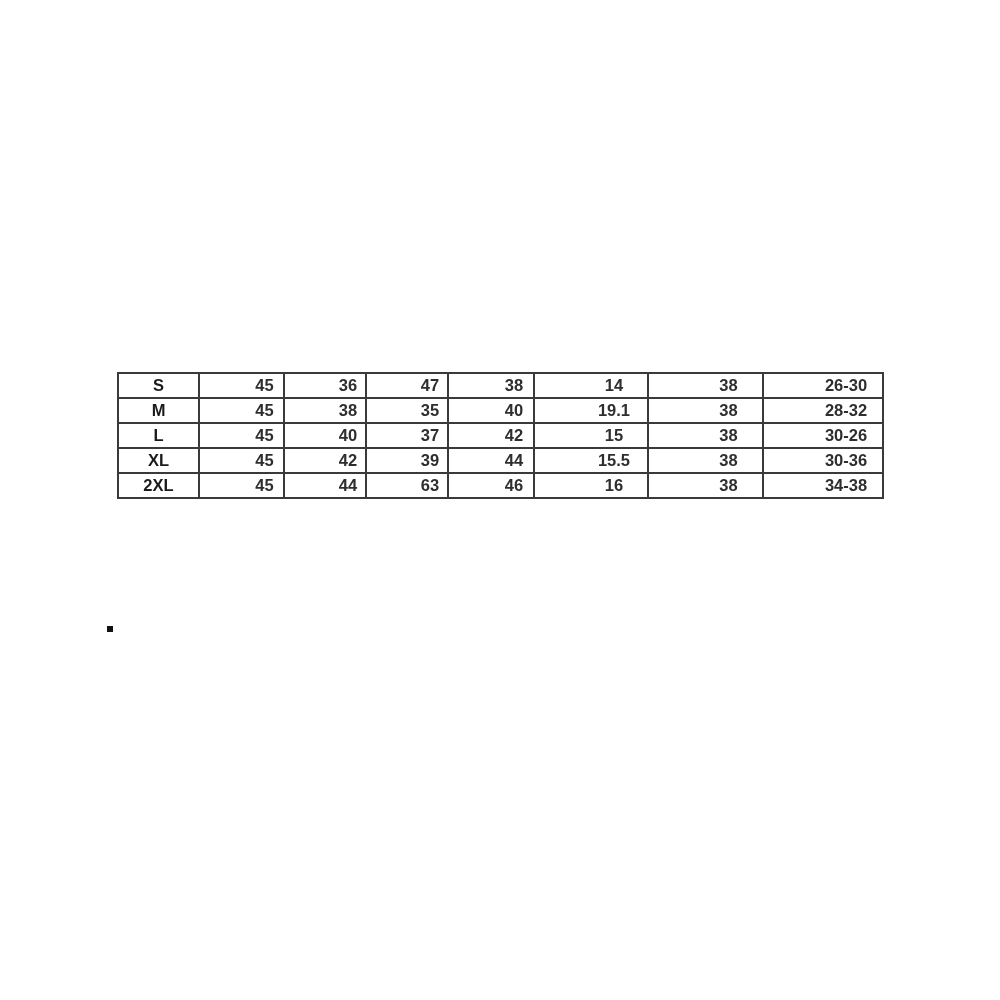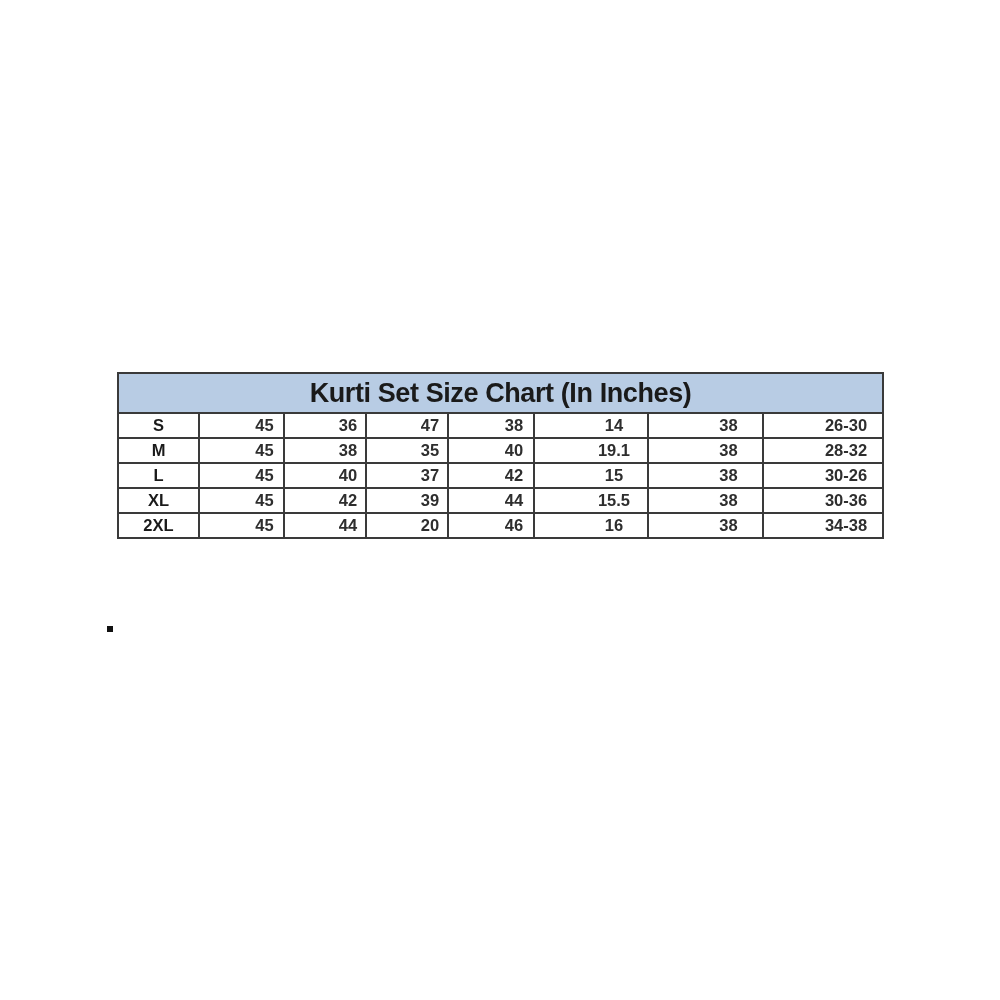--- a/index.html
+++ b/index.html
@@ -80,23 +80,20 @@
       <col style="width:81px">
       <col style="width:85px">
       <col style="width:82px">
       <col style="width:82px">
       <col style="width:86px">
       <col style="width:114px">
       <col style="width:115px">
       <col style="width:120px">
     </colgroup>
     <thead>
-      <tr class="title-row">
-        <th colspan="8" class="title-cell">Kurti Set Size Chart (In Inches)</th>
-      </tr>
     </thead>
     <tbody id="table-body">
         <tr>
           <th class="size-cell">S</th>
           <td class="value-cell">45</td>
           <td class="value-cell">36</td>
           <td class="value-cell">47</td>
           <td class="value-cell">38</td>
           <td class="value-cell">14</td>
           <td class="value-cell">38</td>
@@ -129,21 +126,21 @@
           <td class="value-cell">39</td>
           <td class="value-cell">44</td>
           <td class="value-cell">15.5</td>
           <td class="value-cell">38</td>
           <td class="value-cell">30-36</td>
         </tr>
         <tr>
           <th class="size-cell">2XL</th>
           <td class="value-cell">45</td>
           <td class="value-cell">44</td>
-          <td class="value-cell">20</td>
+          <td class="value-cell">63</td>
           <td class="value-cell">46</td>
           <td class="value-cell">16</td>
           <td class="value-cell">38</td>
           <td class="value-cell">34-38</td>
         </tr>
       </tbody>
   </table>
   <div class="corner-mark"></div>
 </div>
 

